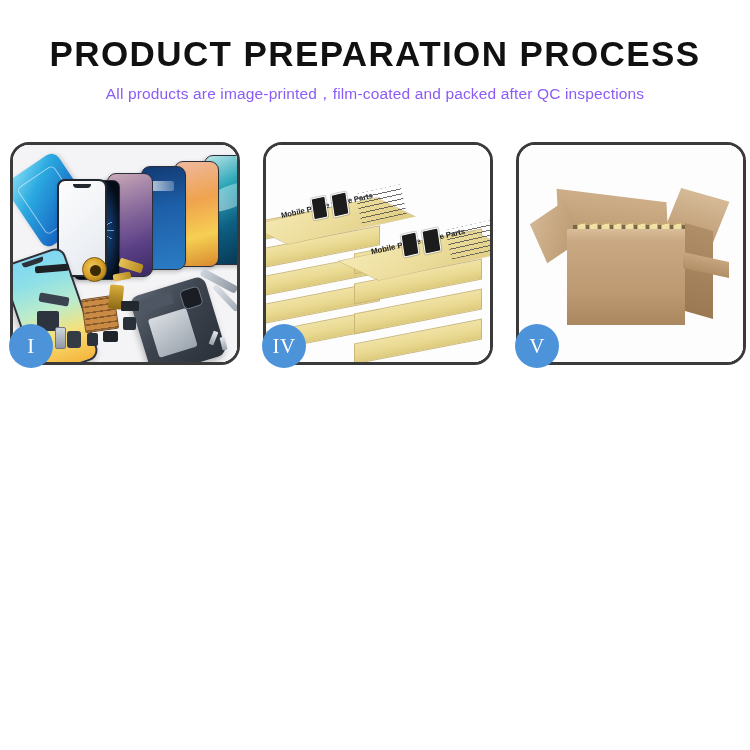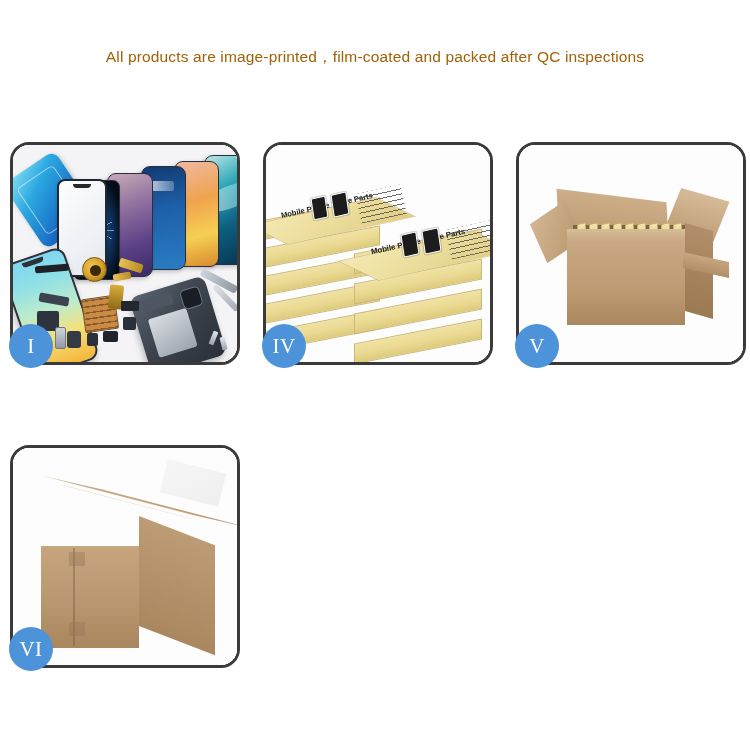--- a/index.html
+++ b/index.html
@@ -24,21 +24,21 @@
     color: #111111;
     line-height: 1.05;
     white-space: nowrap;
   }
 
   .subtitle {
     margin-top: 11px;
     font-family: "Liberation Sans", sans-serif;
     font-size: 15.5px;
     font-weight: normal;
-    color: #a16207;
+    color: #8b5cf6;
     letter-spacing: 0.15px;
     white-space: nowrap;
   }
 
   
   .grid {
     position: absolute;
     top: 142px;
     left: 10px;
     width: 730px;
@@ -433,20 +433,21 @@
   .sb-shadow {
     position: absolute; left: 150px; top: 18px; width: 60px; height: 34px;
     background: linear-gradient(135deg, rgba(245,245,245,0.9), rgba(225,225,225,0.5));
     transform: rotate(14deg);
   }
 </style>
 </head>
 <body>
 
 <div class="header">
+  <div class="main-title">PRODUCT PREPARATION PROCESS</div>
   <div class="subtitle">All products are image-printed，film-coated and packed after QC inspections</div>
 </div>
 
 <div class="grid">
 
   <div class="panel">
     <div class="panel-inner">
       <div class="p1-bg"></div>
 
       <div class="phone-fan">
@@ -543,28 +544,14 @@
       <div class="ybar" style="left:154px"></div>
 
       <div class="carton-top-rim"></div>
       <div class="carton-side"></div>
       <div class="carton-body"></div>
       <div class="flap-front-r"></div>
     </div>
     <div class="badge">V</div>
   </div>
 
-  <div class="panel">
-    <div class="panel-inner">
-      <div class="p6-bg"></div>
-      <div class="sb-shadow"></div>
-      <div class="sb-top"></div>
-      <div class="sb-tape"></div>
-      <div class="sb-right"></div>
-      <div class="sb-front"></div>
-      <div class="sb-seam"></div>
-      <div class="sb-tab1"></div>
-      <div class="sb-tab2"></div>
-    </div>
-    <div class="badge">VI</div>
-  </div>
 
 </div>
 
 </body></html>

